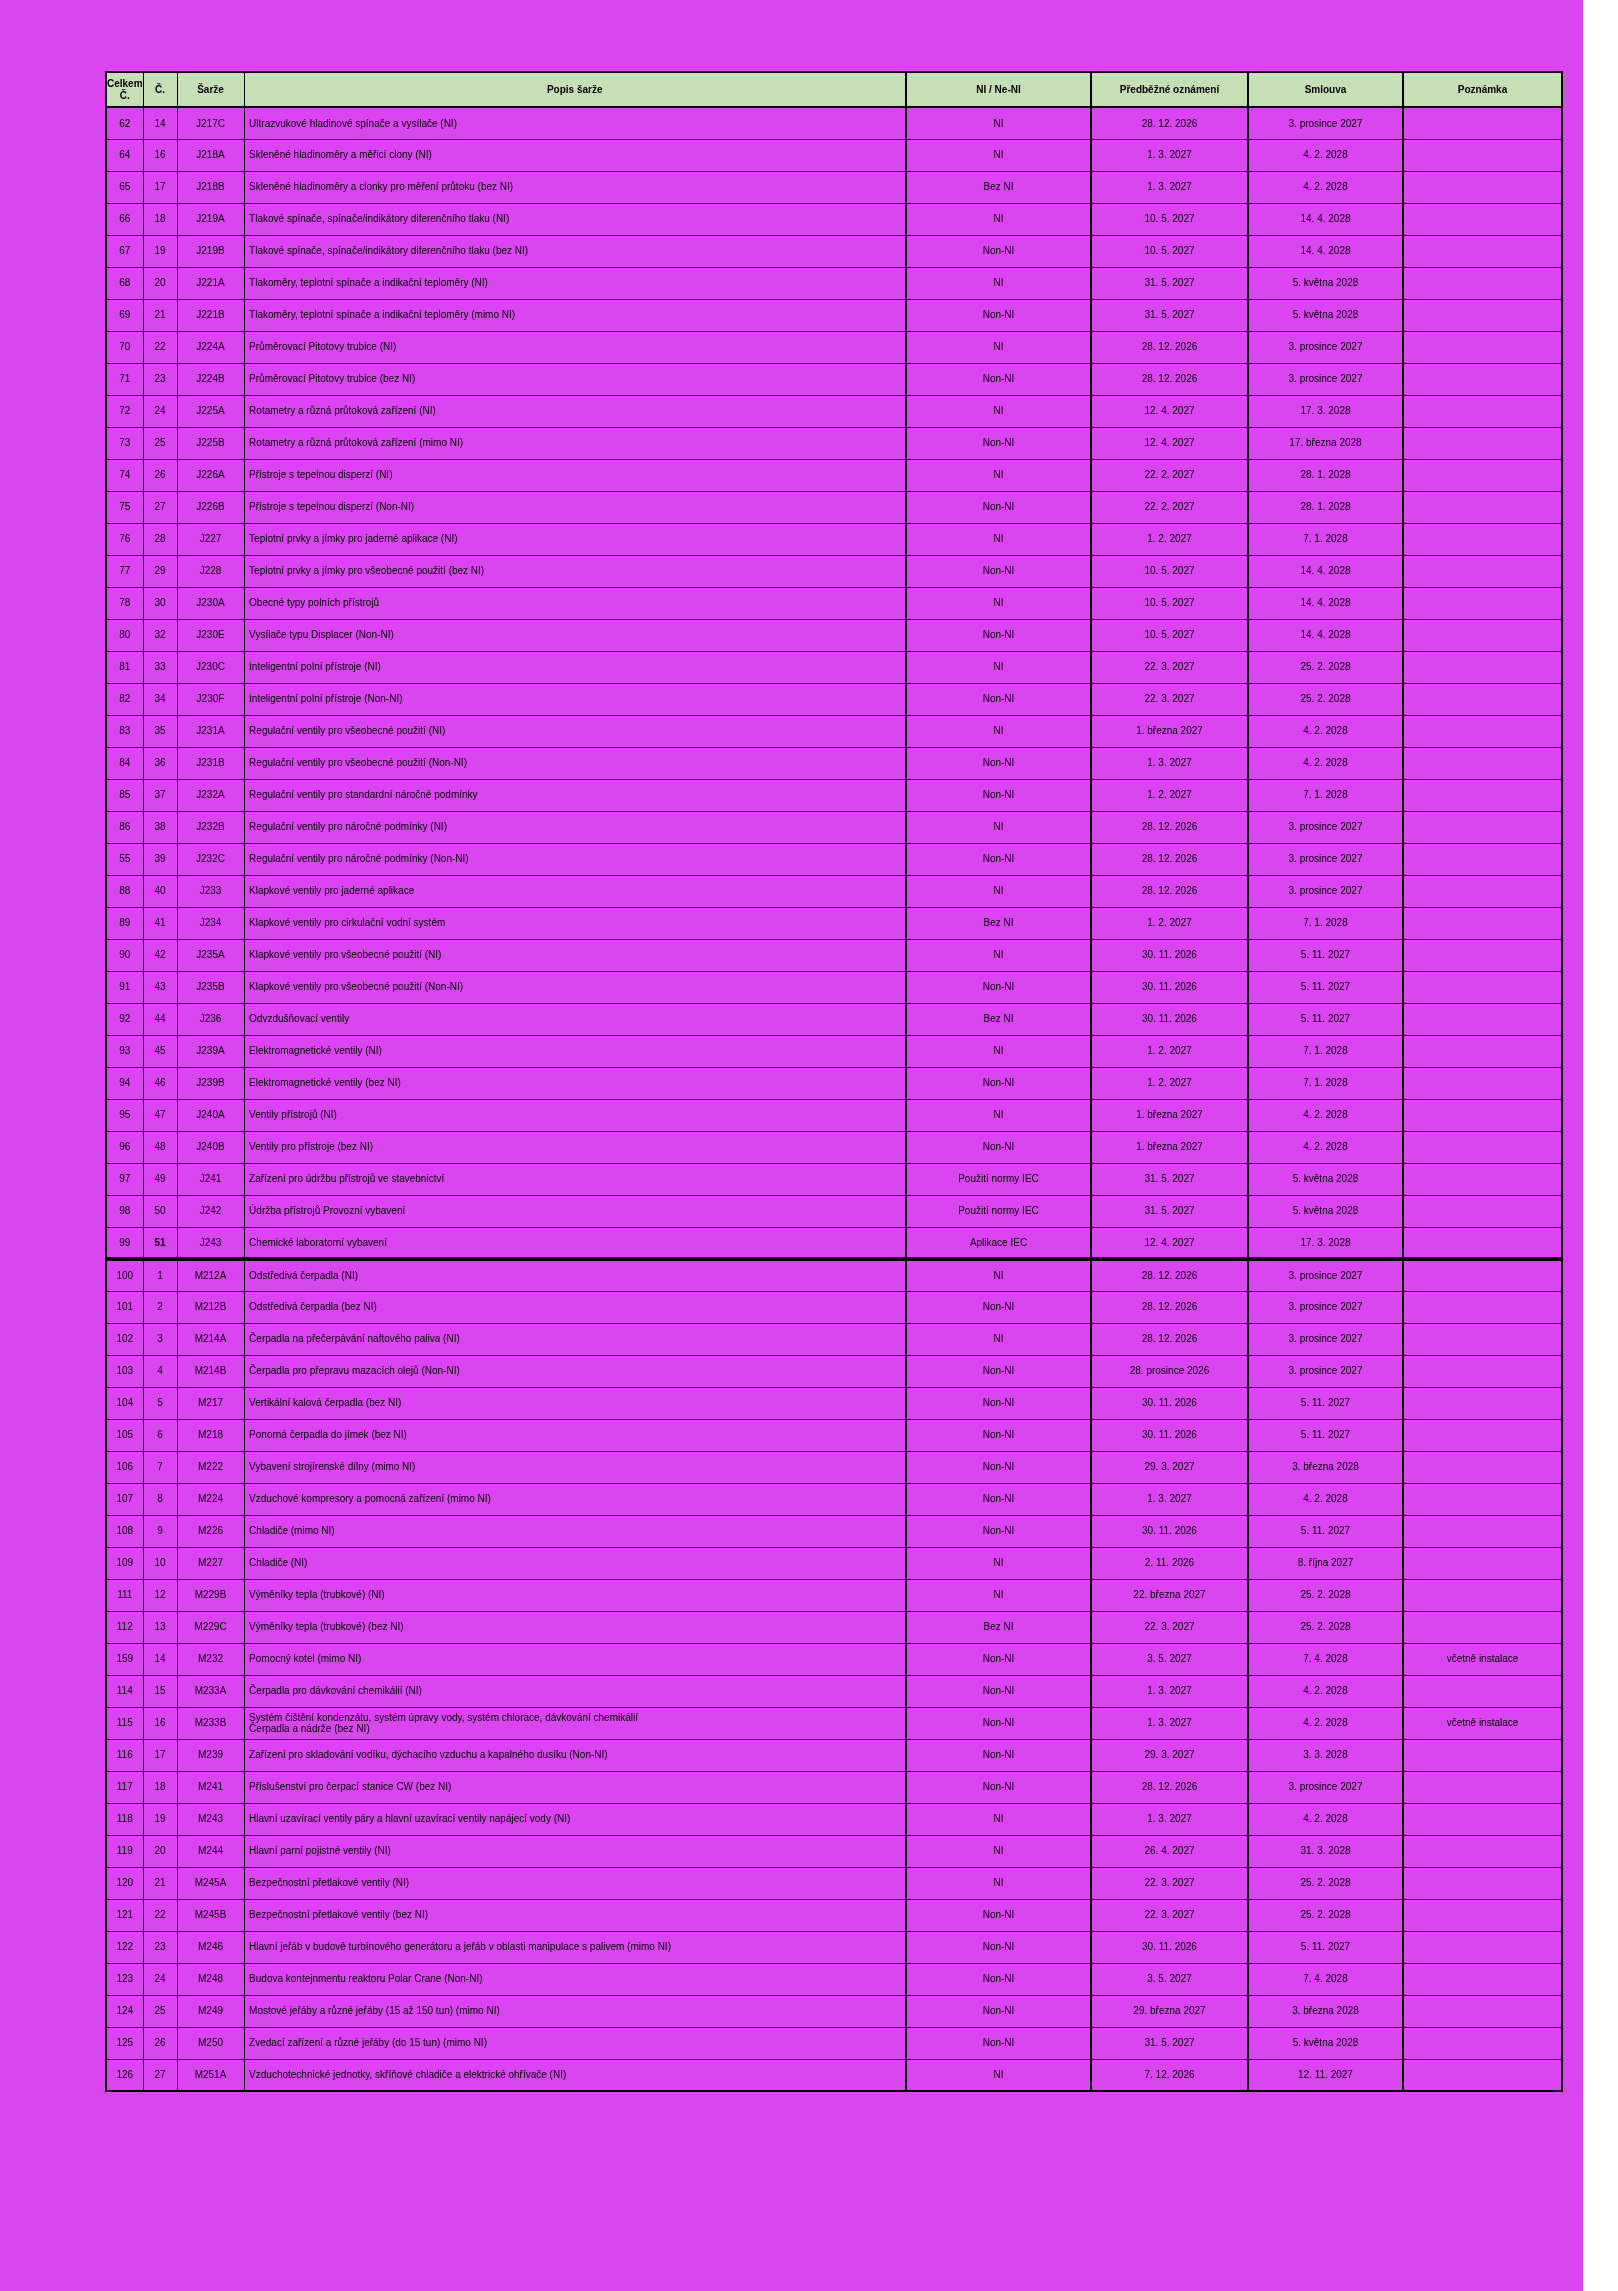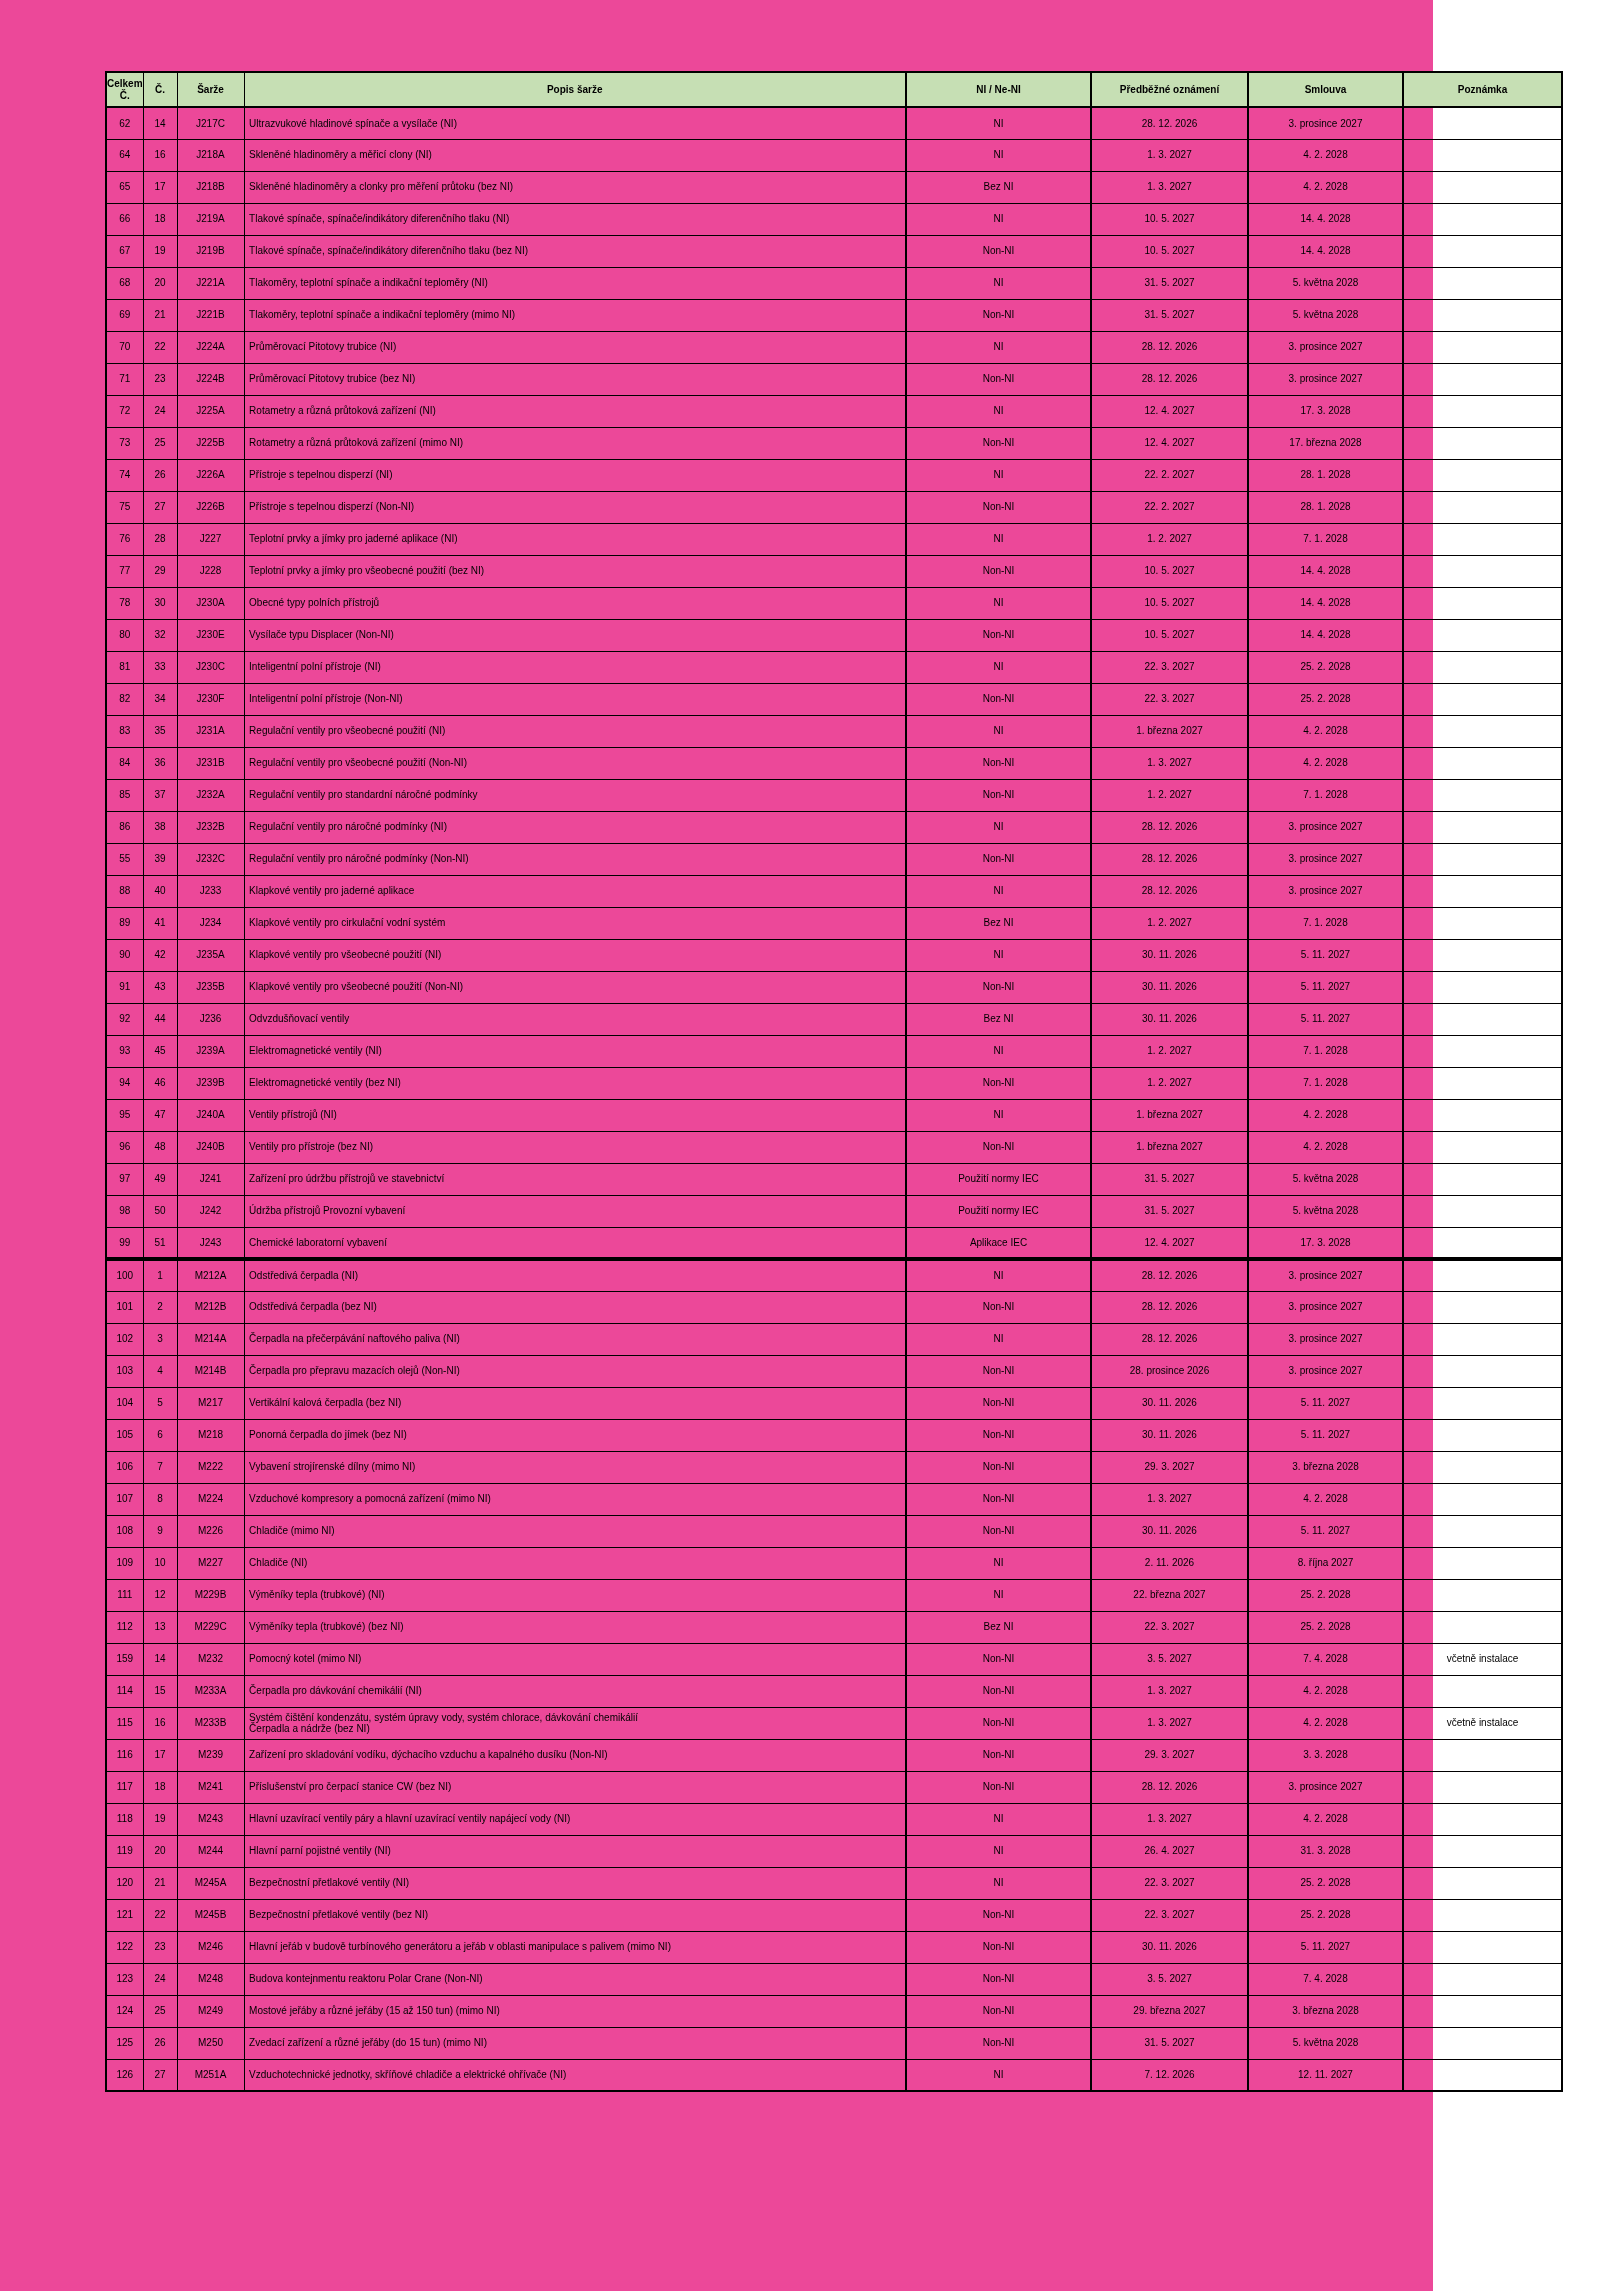--- a/index.html
+++ b/index.html
@@ -1,20 +1,20 @@
 <!DOCTYPE html>
 <html style="font-size:14.7px"><head>
 <meta charset="utf-8">
 <style>
   html, body { margin: 0; padding: 0; background: #ffffff; }
   .page {
     position: relative;
-    width: 1433px;
+    width: 1583px;
     height: 2291px;
-    background: #ec4899;
+    background: #d946ef;
     font-family: "Liberation Sans", sans-serif;
     color: #000;
   }
   table.batch {
     position: absolute;
     left: 105px;
     top: 71px;
     width: 1456px;
     border-collapse: collapse;
     table-layout: fixed;
@@ -44,21 +44,21 @@
   }
   table.batch td.popis {
     text-align: left;
     padding: 1.8px 4.6px;
   }
   
   table.batch .b3 { border-left-width: 2.8px; }
   table.batch .bR3 { border-right-width: 2.8px; }
   
   table.batch tr.section-break td { border-bottom-width: 4.6px; }
-  table.batch td.bold { font-weight: normal; }
+  table.batch td.bold { font-weight: bold; }
 </style>
 </head>
 <body>
 
 <div class="page">
   <table class="batch">
     <colgroup>
       <col style="width:37px">
       <col style="width:34px">
       <col style="width:67px">

